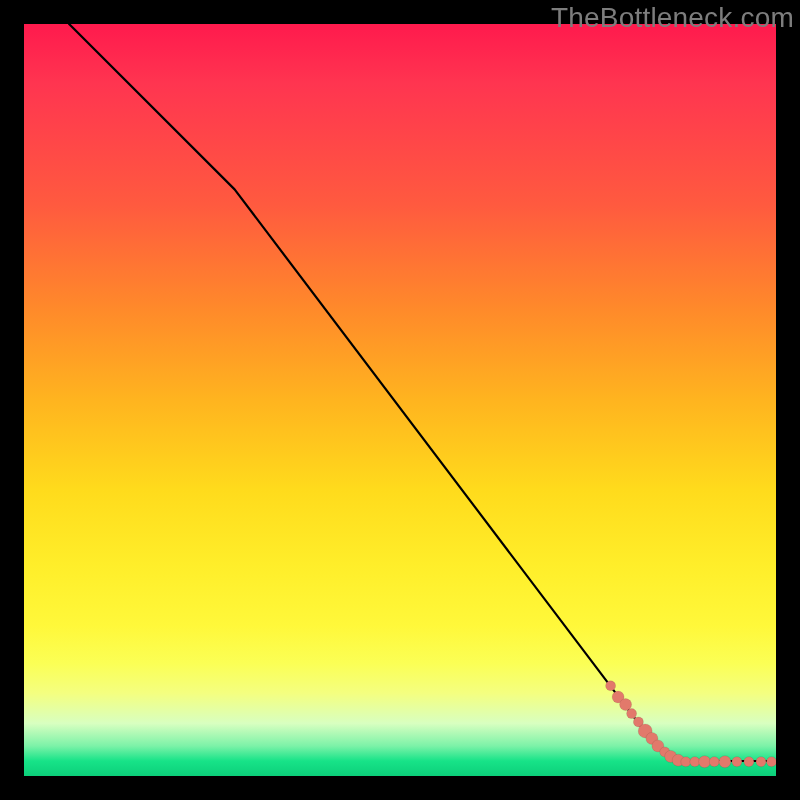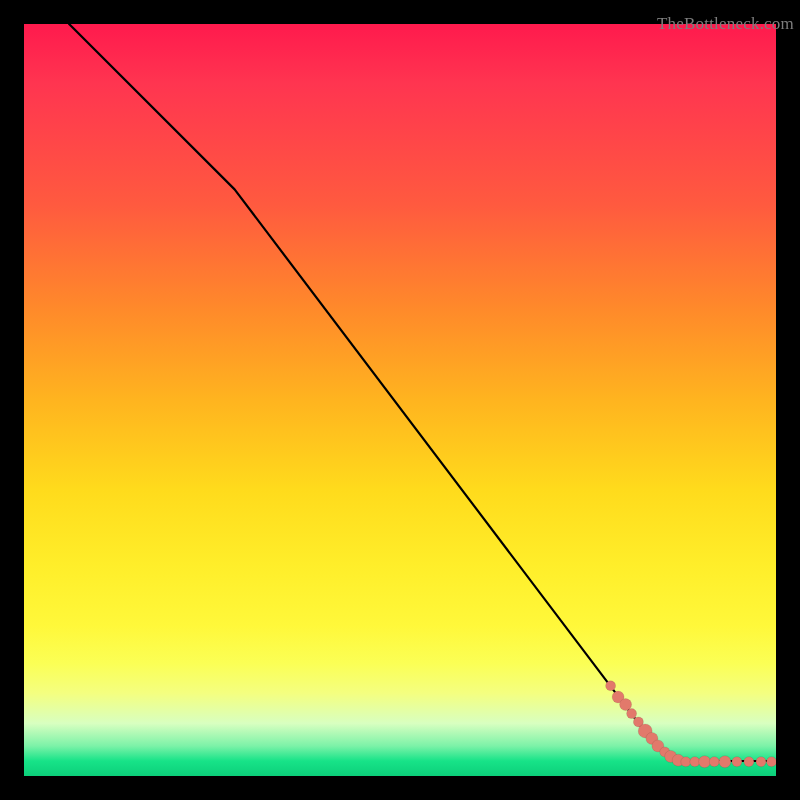--- a/index.html
+++ b/index.html
@@ -54,26 +54,25 @@
   }
   .dot {
     fill: #e2796b;
     stroke: rgba(0,0,0,0.15);
     stroke-width: 0.6;
   }
   .attribution {
     position: absolute;
     top: 2px;
     right: 6px;
-    font-family: Liberation Serif, serif;
-    font-size: 17px;
+    font-family: Liberation Sans, sans-serif;
+    font-size: 28px;
     color: #7d7d7d;
     letter-spacing: 0.2px;
     user-select: none;
-    margin-top: 12px;
   }
 </style>
 </head>
 <body>
 
 <div class="stage">
   <div class="plot-area">
     <div class="grad"></div>
     <svg class="svg-layer" viewBox="0 0 752 752" preserveAspectRatio="none">
       <path class="curve" d="M45.1 0.0 L210.6 165.4 L631.7 721.9 L661.8 737.0 L752.0 737.0"></path>

